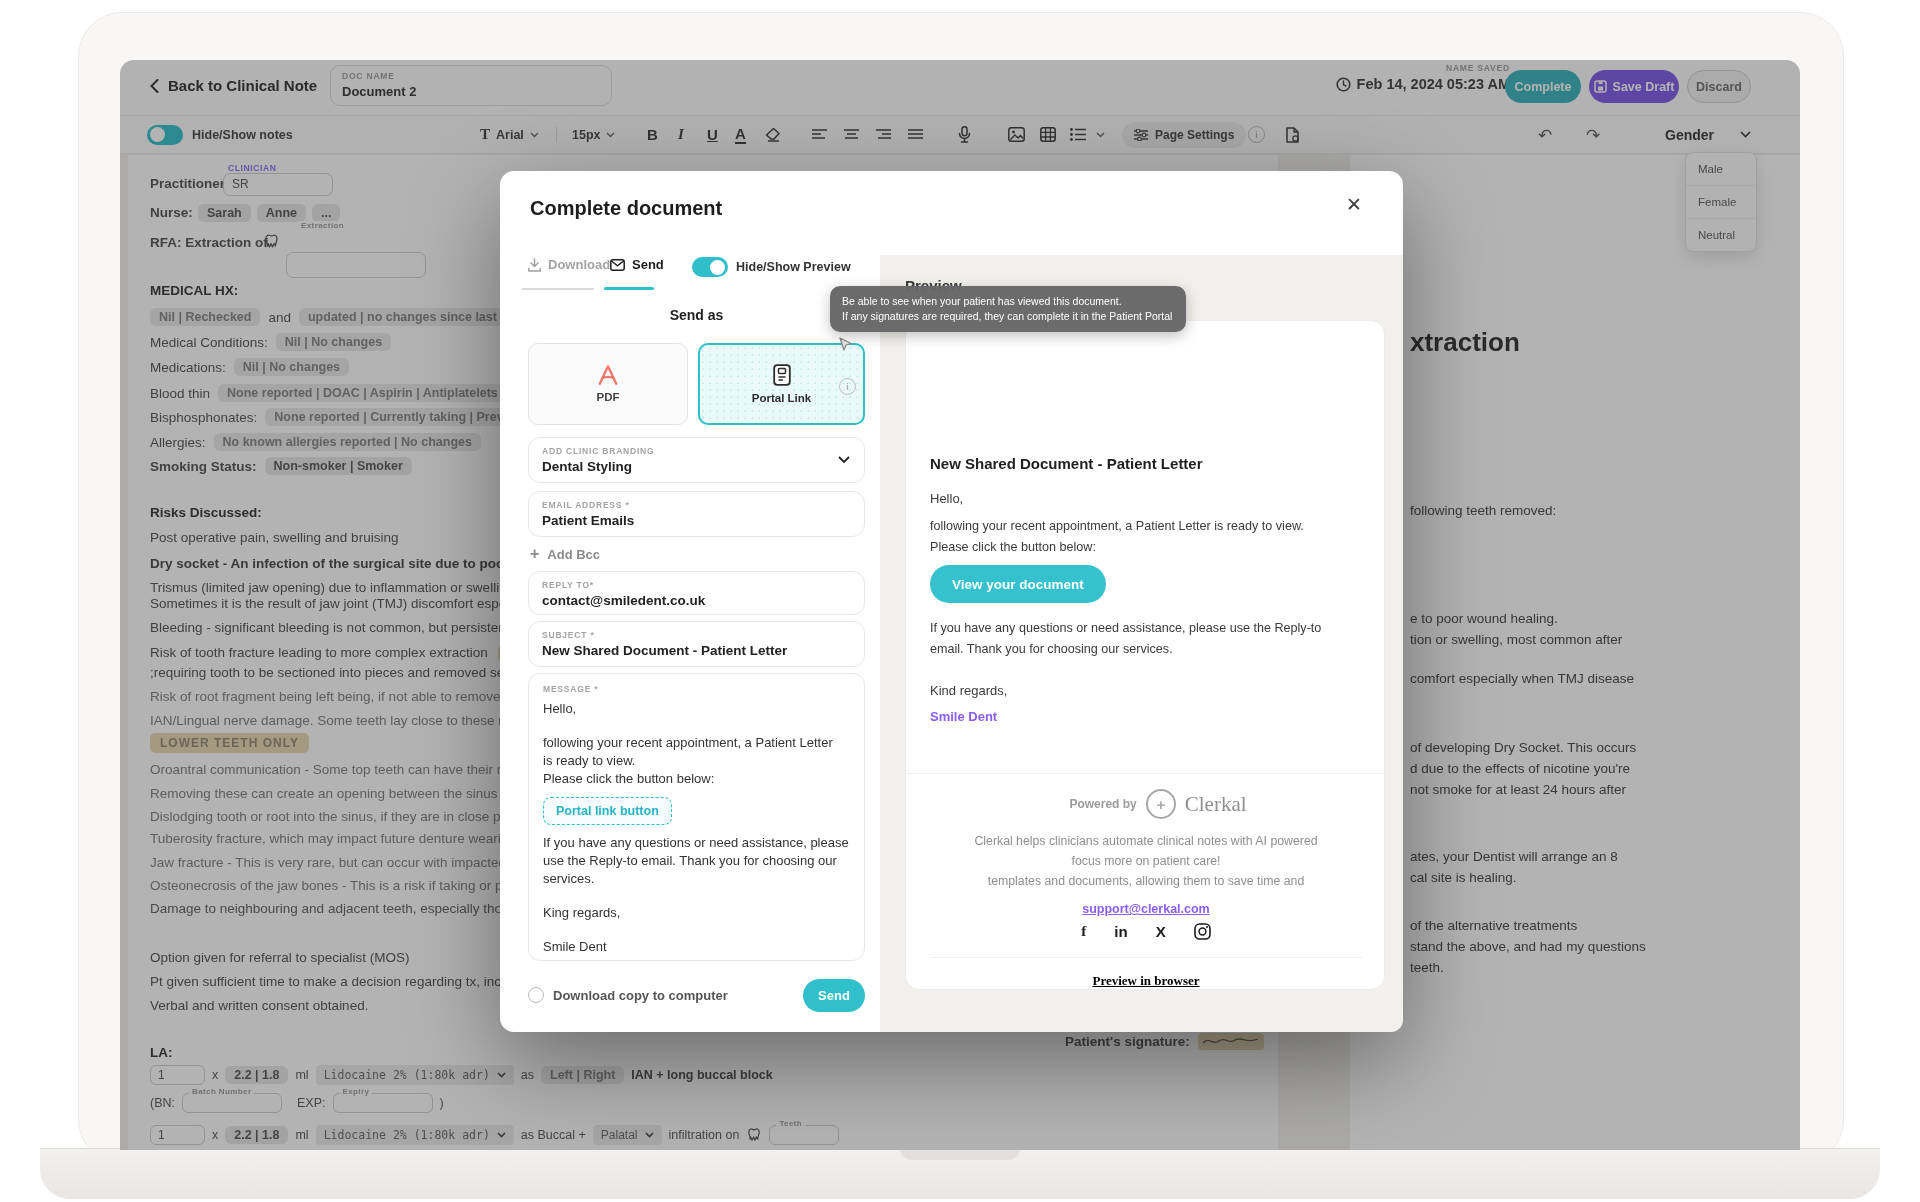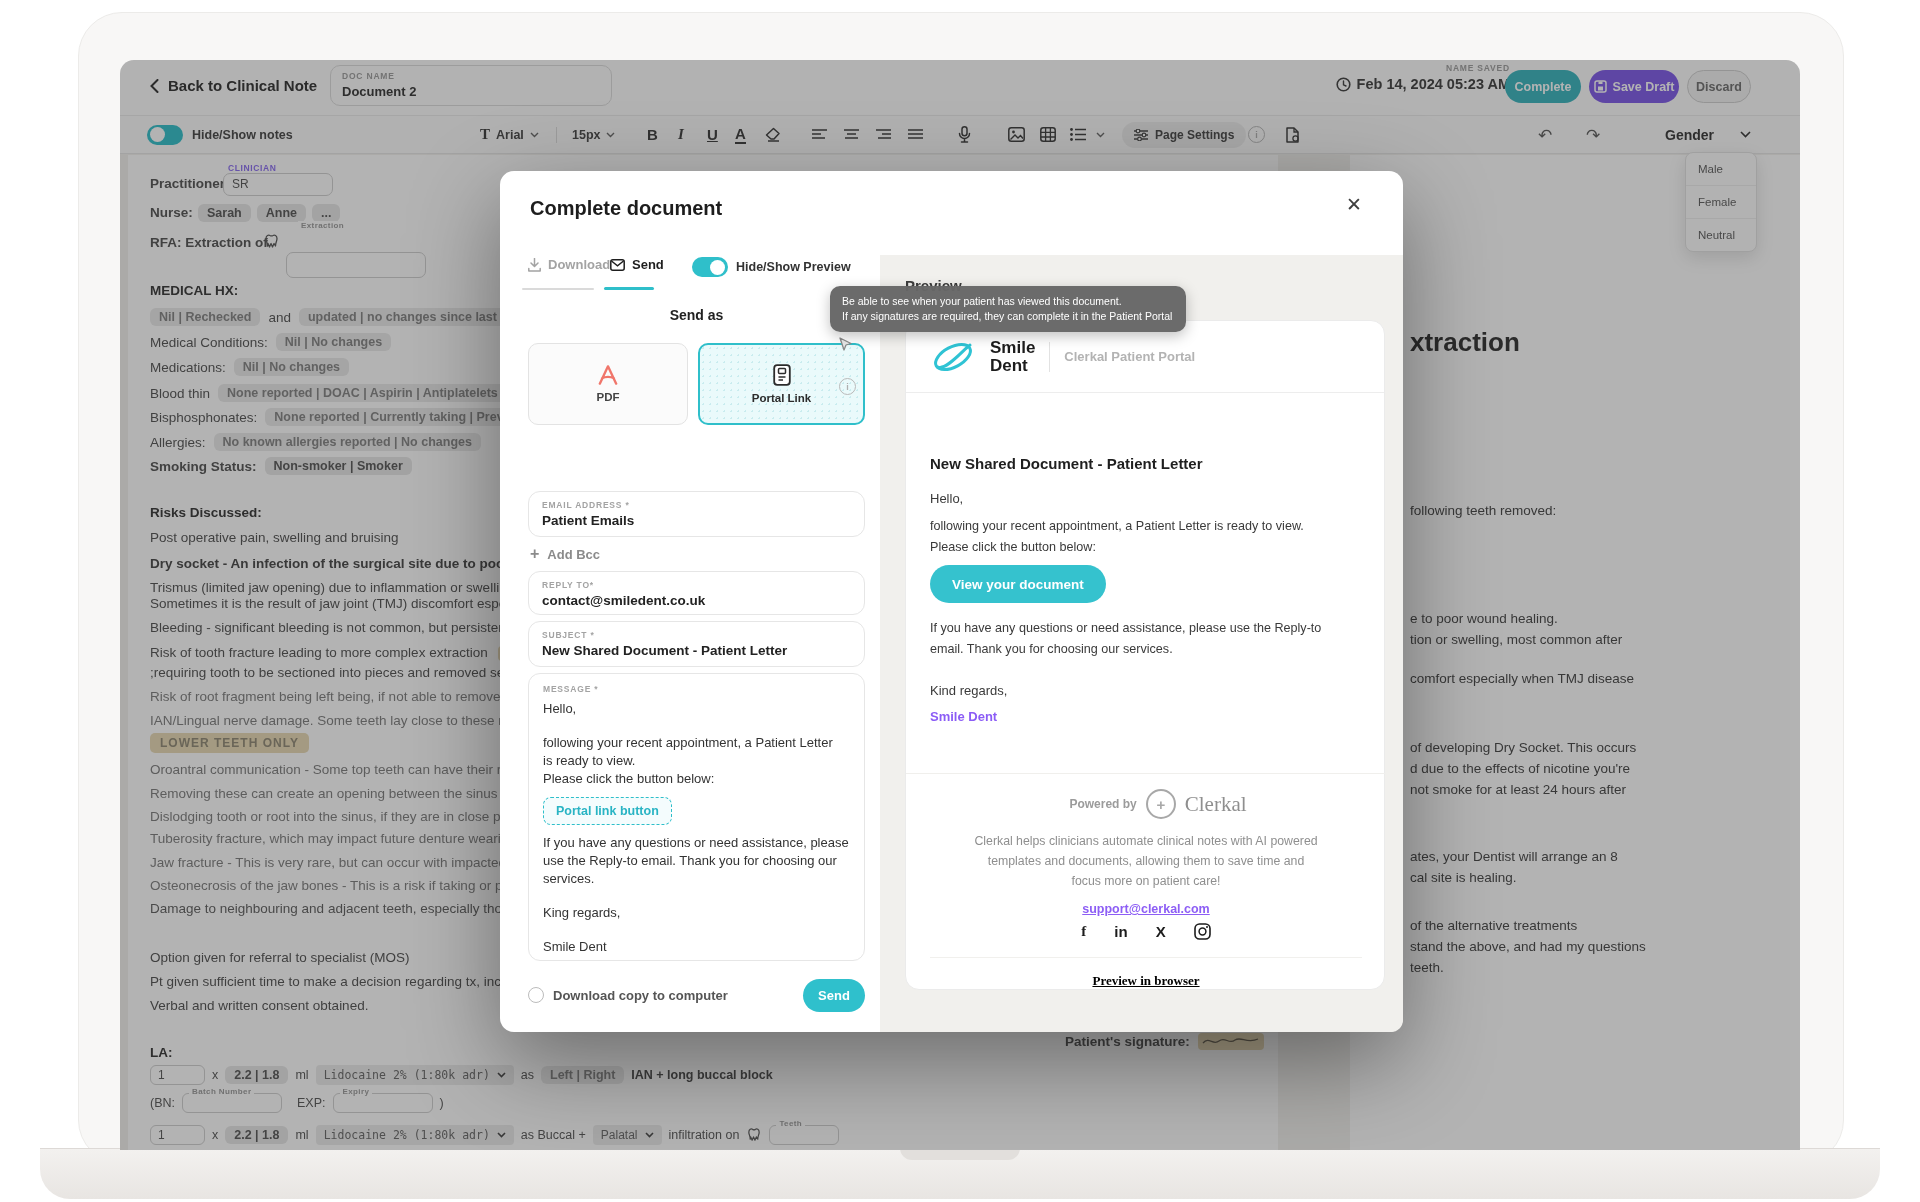--- a/index.html
+++ b/index.html
@@ -480,20 +480,27 @@
       <span class="abs" style="right:7px;top:33px;">
           <span class="icircle">i</span>
         </span>
     </div>
     <div class="abs" style="left:338px;top:166px;z-index:5;">
       <svg width="15" height="15" viewBox="0 0 15 15">
           <path d="M2 1 L6 13 L8 8 L13 6.5 Z" fill="#e9e9e9" stroke="#8a8a8a" stroke-width="1.3" stroke-linejoin="round"></path>
         </svg>
     </div>
 
+    <div class="mfield" style="top:266px;height:46px;">
+      <div class="mfl">ADD CLINIC BRANDING</div>
+      <div class="mfv">Dental Styling</div>
+      <svg class="abs" style="right:14px;top:18px;" width="12" height="8" viewBox="0 0 12 8">
+          <polyline points="1,1 6,6 11,1" fill="none" stroke="#222" stroke-width="1.8"></polyline>
+        </svg>
+    </div>
     <div class="mfield" style="top:320px;height:46px;">
       <div class="mfl">EMAIL ADDRESS *</div>
       <div class="mfv">Patient Emails</div>
     </div>
     <div class="abs" style="left:30px;top:374px;display:flex;align-items:center;gap:8px;color:#8b8b8b;">
       <span style="font-size:16px;font-weight:600;">+</span>
       <span style="font-size:13px;font-weight:700;">Add Bcc</span>
     </div>
     <div class="mfield" style="top:400px;height:44px;">
       <div class="mfl">REPLY TO*</div>
@@ -523,53 +530,41 @@
     <div class="abs" style="left:303px;top:808px;width:62px;height:33px;border-radius:17px;background:#2fc0cc;color:#fff;display:flex;align-items:center;justify-content:center;font-size:13px;font-weight:700;">
         <span>Send</span>
       </div>
 
     <div id="tooltip">
       <div>Be able to see when your patient has viewed this document.</div>
       <div>If any signatures are required, they can complete it in the Patient Portal</div>
     </div>
 
     <div id="pcard">
-      <div class="phead">
-        <svg width="46" height="40" viewBox="0 0 46 40">
-          <ellipse cx="23" cy="20" rx="19" ry="10" fill="none" stroke="#2fc3d4" stroke-width="3" transform="rotate(-28 23 20)"></ellipse>
-          <path d="M8 30 C16 34, 34 12, 40 8" fill="none" stroke="#2fc3d4" stroke-width="3" stroke-linecap="round"></path>
-        </svg>
-        <div class="brandtxt">
-            <div>Smile</div>
-            <div>Dent</div>
-          </div>
-        <div class="pdiv"></div>
-        <div class="portalname">Clerkal Patient Portal</div>
-      </div>
       <div class="abs pbody" style="left:24px;top:134px;font-size:15px;font-weight:800;color:#1f1f1f;">New Shared Document - Patient Letter</div>
       <div class="abs pbody" style="left:24px;top:170px;">Hello,</div>
       <div class="abs pbody" style="left:24px;top:198px;font-size:12.6px;">following your recent appointment, a Patient Letter is ready to view.</div>
       <div class="abs pbody" style="left:24px;top:219px;font-size:12.6px;">Please click the button below:</div>
       <div class="cta">
           <span>View your document</span>
         </div>
       <div class="abs pbody" style="left:24px;top:300px;font-size:12.6px;">If you have any questions or need assistance, please use the Reply-to</div>
       <div class="abs pbody" style="left:24px;top:321px;font-size:12.6px;">email. Thank you for choosing our services.</div>
       <div class="abs pbody" style="left:24px;top:362px;">Kind regards,</div>
       <div class="abs pbody purple-t" style="left:24px;top:388px;">Smile Dent</div>
       <div class="hline" style="top:452px;"></div>
       <div class="ctr" style="top:468px;display:flex;justify-content:center;align-items:center;gap:9px;">
         <span style="font-size:12px;color:#9b9b9b;font-weight:600;margin-left:24px;">Powered by</span>
         <span style="width:26px;height:26px;border-radius:50%;border:2.5px solid #a8a8a8;display:inline-flex;align-items:center;justify-content:center;font-size:15px;font-weight:700;color:#a8a8a8;">+</span>
         <span style="font-family:'Liberation Serif',serif;font-size:21px;color:#8f8f8f;">Clerkal</span>
       </div>
       <div class="ctr desc" style="top:510px;">
         <div>Clerkal helps clinicians automate clinical notes with AI powered</div>
+          <div>focus more on patient care!</div>
           <div>templates and documents, allowing them to save time and</div>
-          <div>focus more on patient care!</div>
       </div>
       <div class="ctr" style="top:578px;"><span class="suplink">support@clerkal.com</span></div>
       <div class="ctr socials" style="top:602px;">
         <span class="socg" style="font-family:'Liberation Serif',serif;">f</span>
         <span class="socg">in</span>
         <span class="socg">X</span>
         <span>
             <svg width="17" height="17" viewBox="0 0 17 17">
               <rect x="1" y="1" width="15" height="15" rx="4.5" fill="none" stroke="#1c1c1c" stroke-width="1.6"></rect>
               <circle cx="8.5" cy="8.5" r="3.4" fill="none" stroke="#1c1c1c" stroke-width="1.5"></circle>

